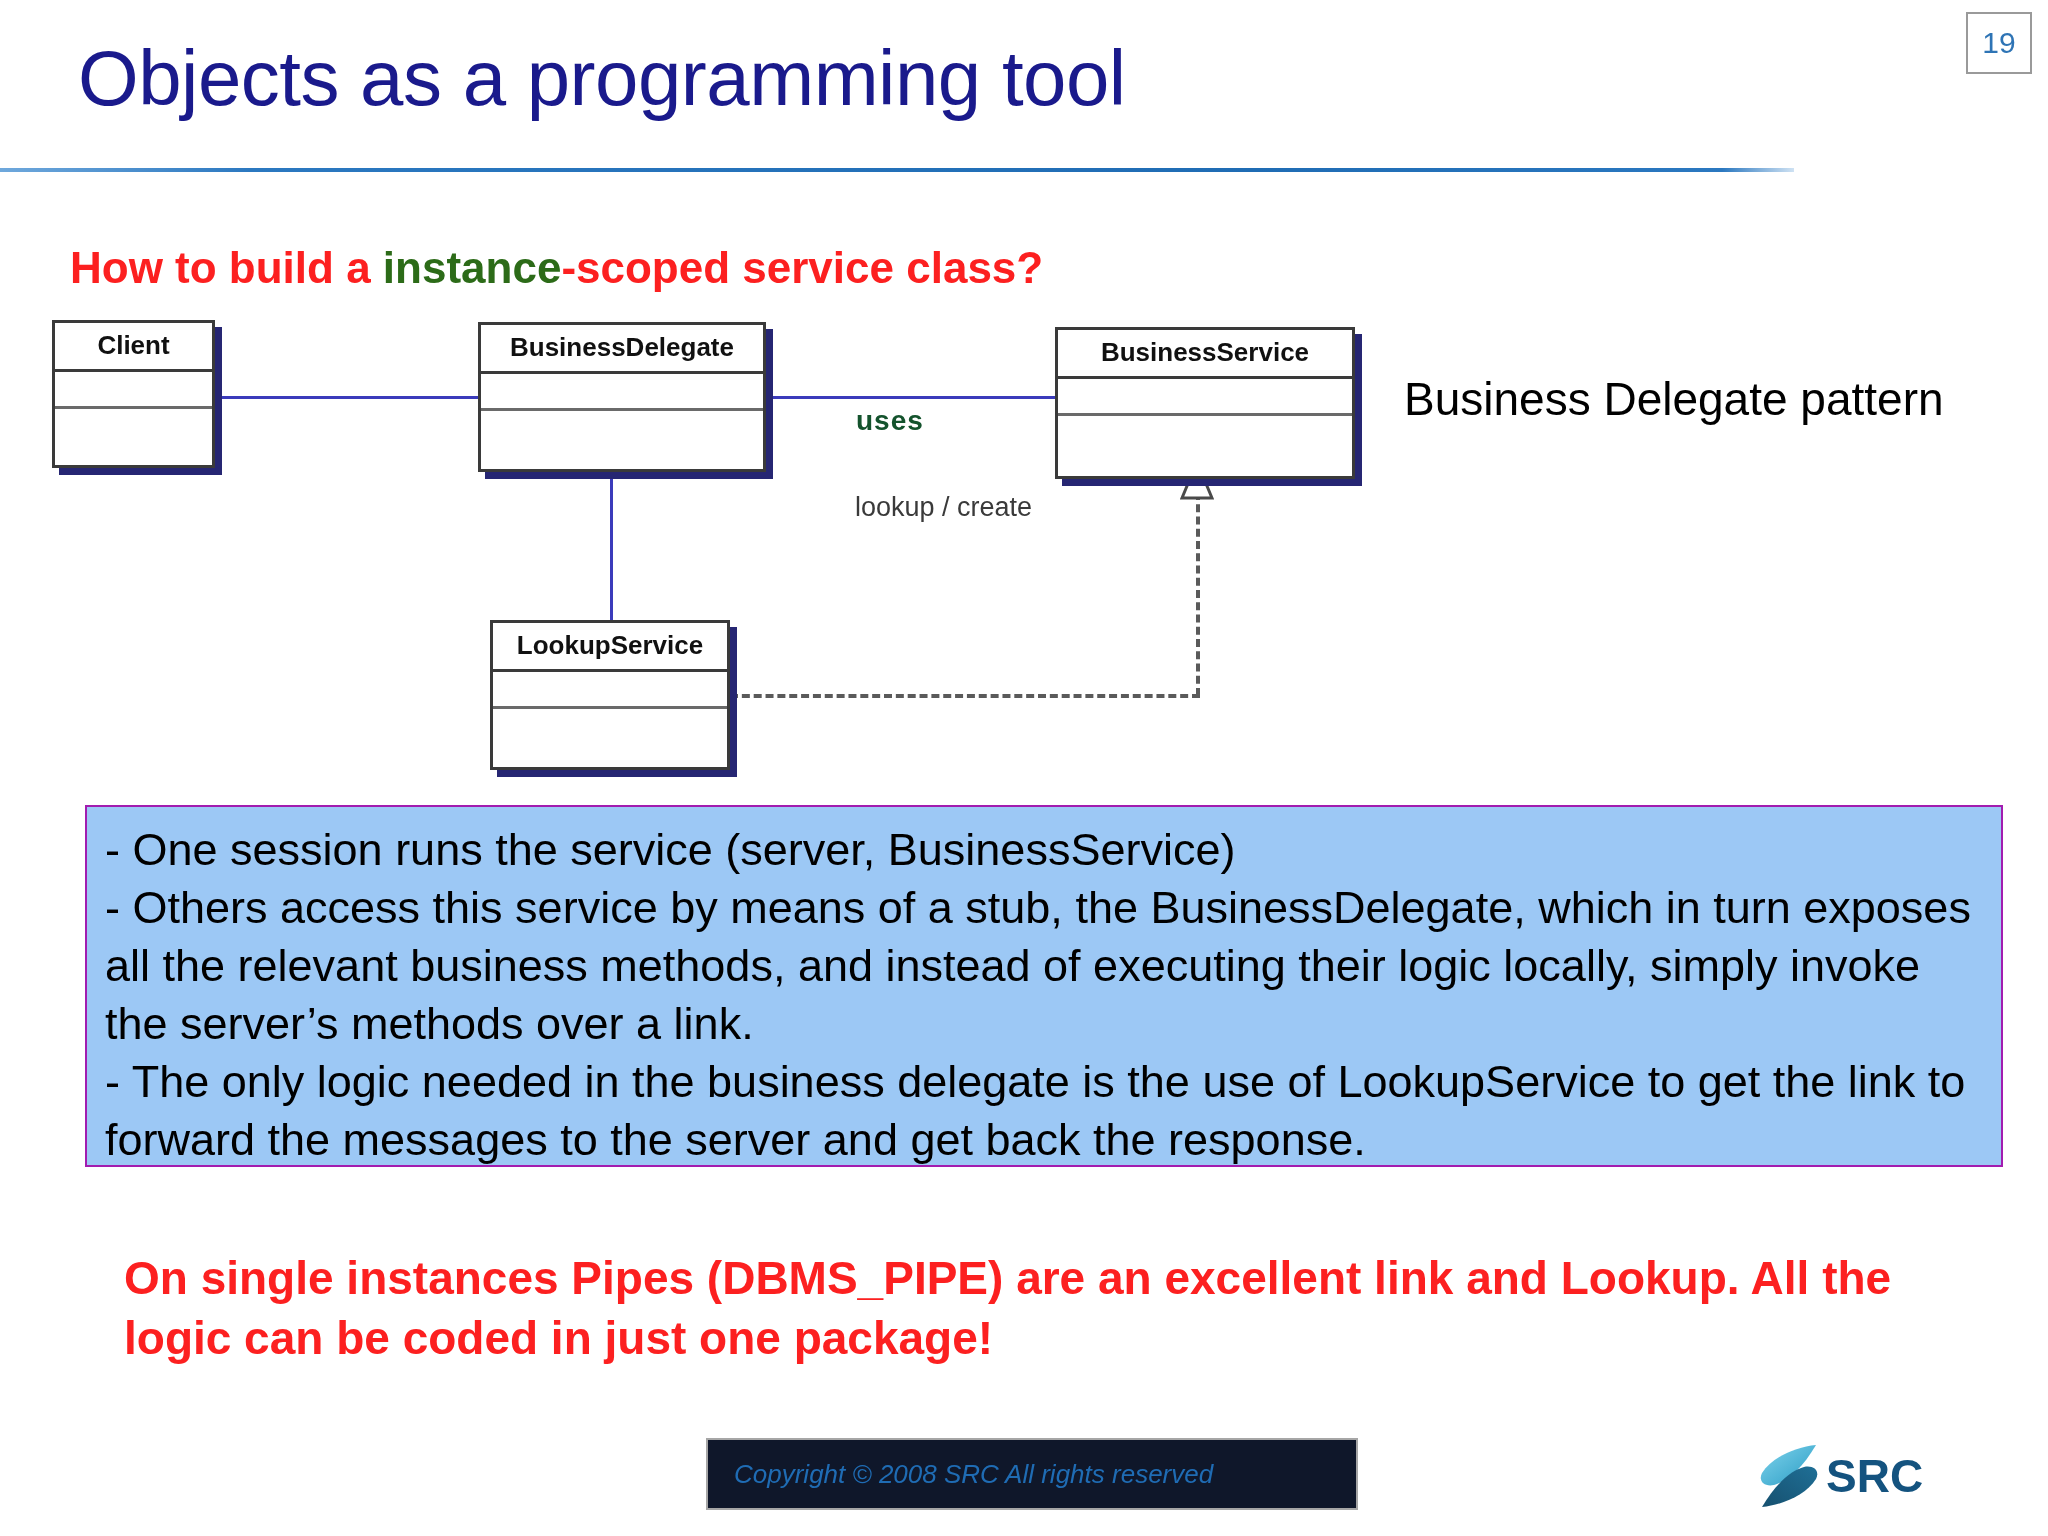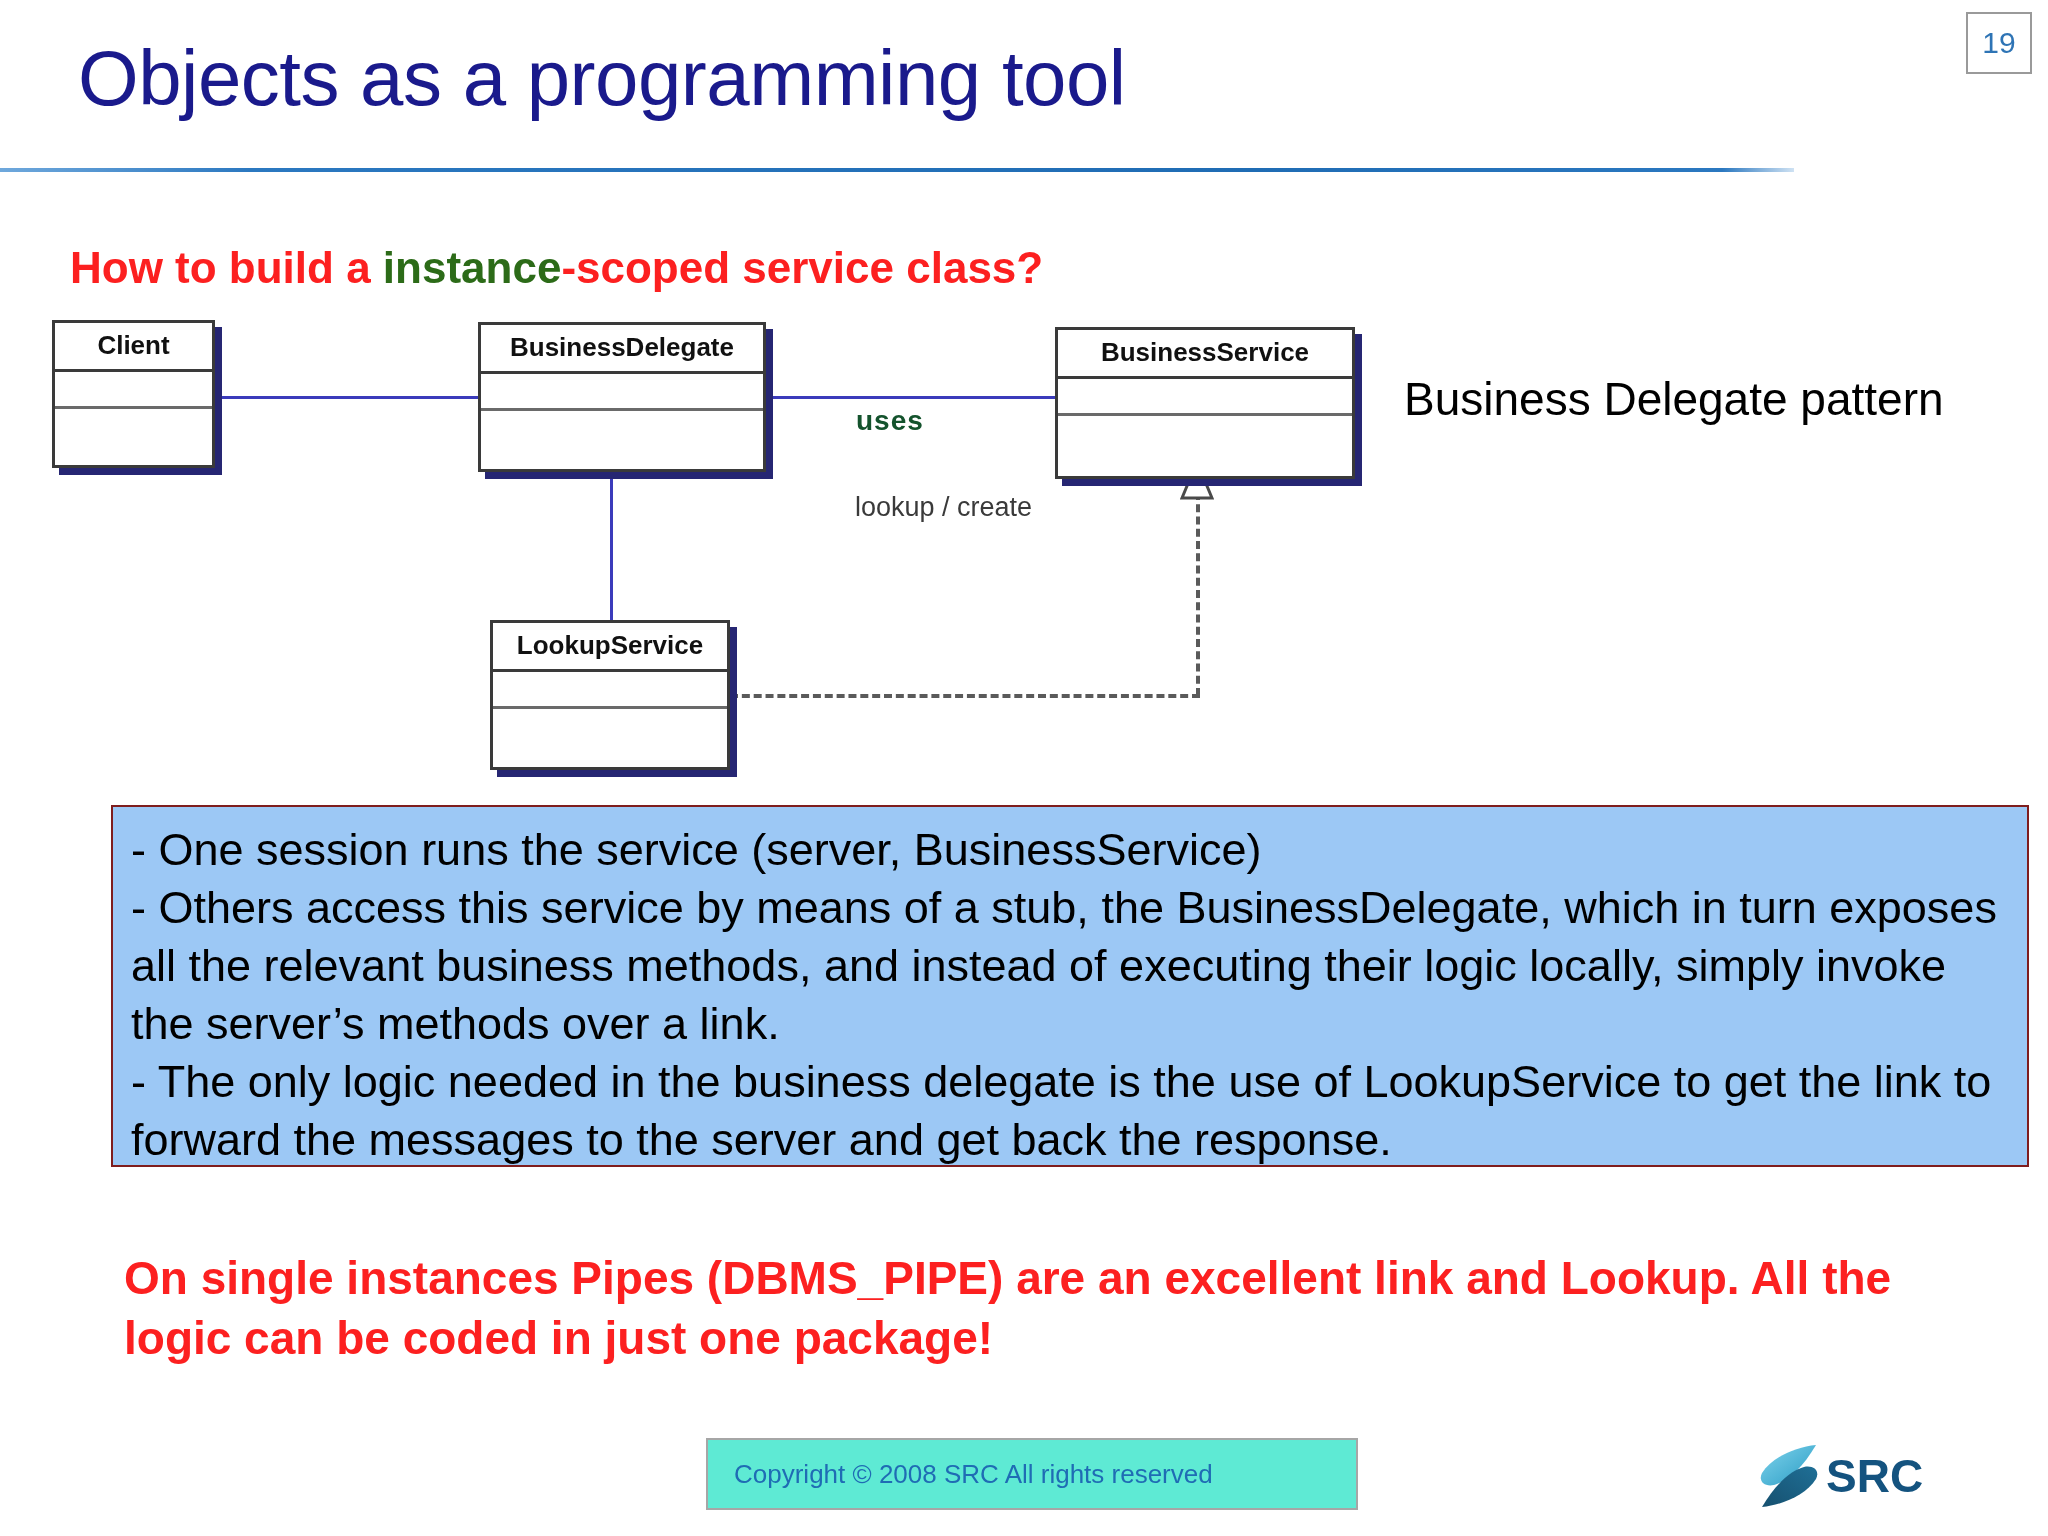--- a/index.html
+++ b/index.html
@@ -159,26 +159,26 @@
     left: 1404px;
     top: 372px;
     font-size: 46px;
     color: #000000;
     white-space: nowrap;
   }
 
   
   #explain-box {
     position: absolute;
-    left: 111px;
+    left: 85px;
     top: 805px;
     width: 1918px;
     height: 362px;
     background: #9CC8F5;
-    border: 2px solid #7f1d1d;
+    border: 2px solid #a21caf;
     box-sizing: border-box;
     padding: 14px 18px 0 18px;
   }
   #explain-box p {
     margin: 0;
     font-size: 45px;
     line-height: 58px;
     color: #000000;
   }
 
@@ -195,27 +195,28 @@
   }
 
   
   #footer-box {
     position: absolute;
     left: 706px;
     top: 1438px;
     width: 652px;
     height: 72px;
     border: 2px solid #a6a6a6;
-    background: #5eead4;
+    background: #0f172a;
     display: flex;
     align-items: center;
     font-size: 26px;
     color: #1f6cb4;
     box-sizing: border-box;
     padding-left: 26px;
+    font-style: italic;
   }
   #src-logo {
     position: absolute;
     left: 1756px;
     top: 1438px;
     width: 172px;
     height: 76px;
     display: flex;
     align-items: center;
   }

